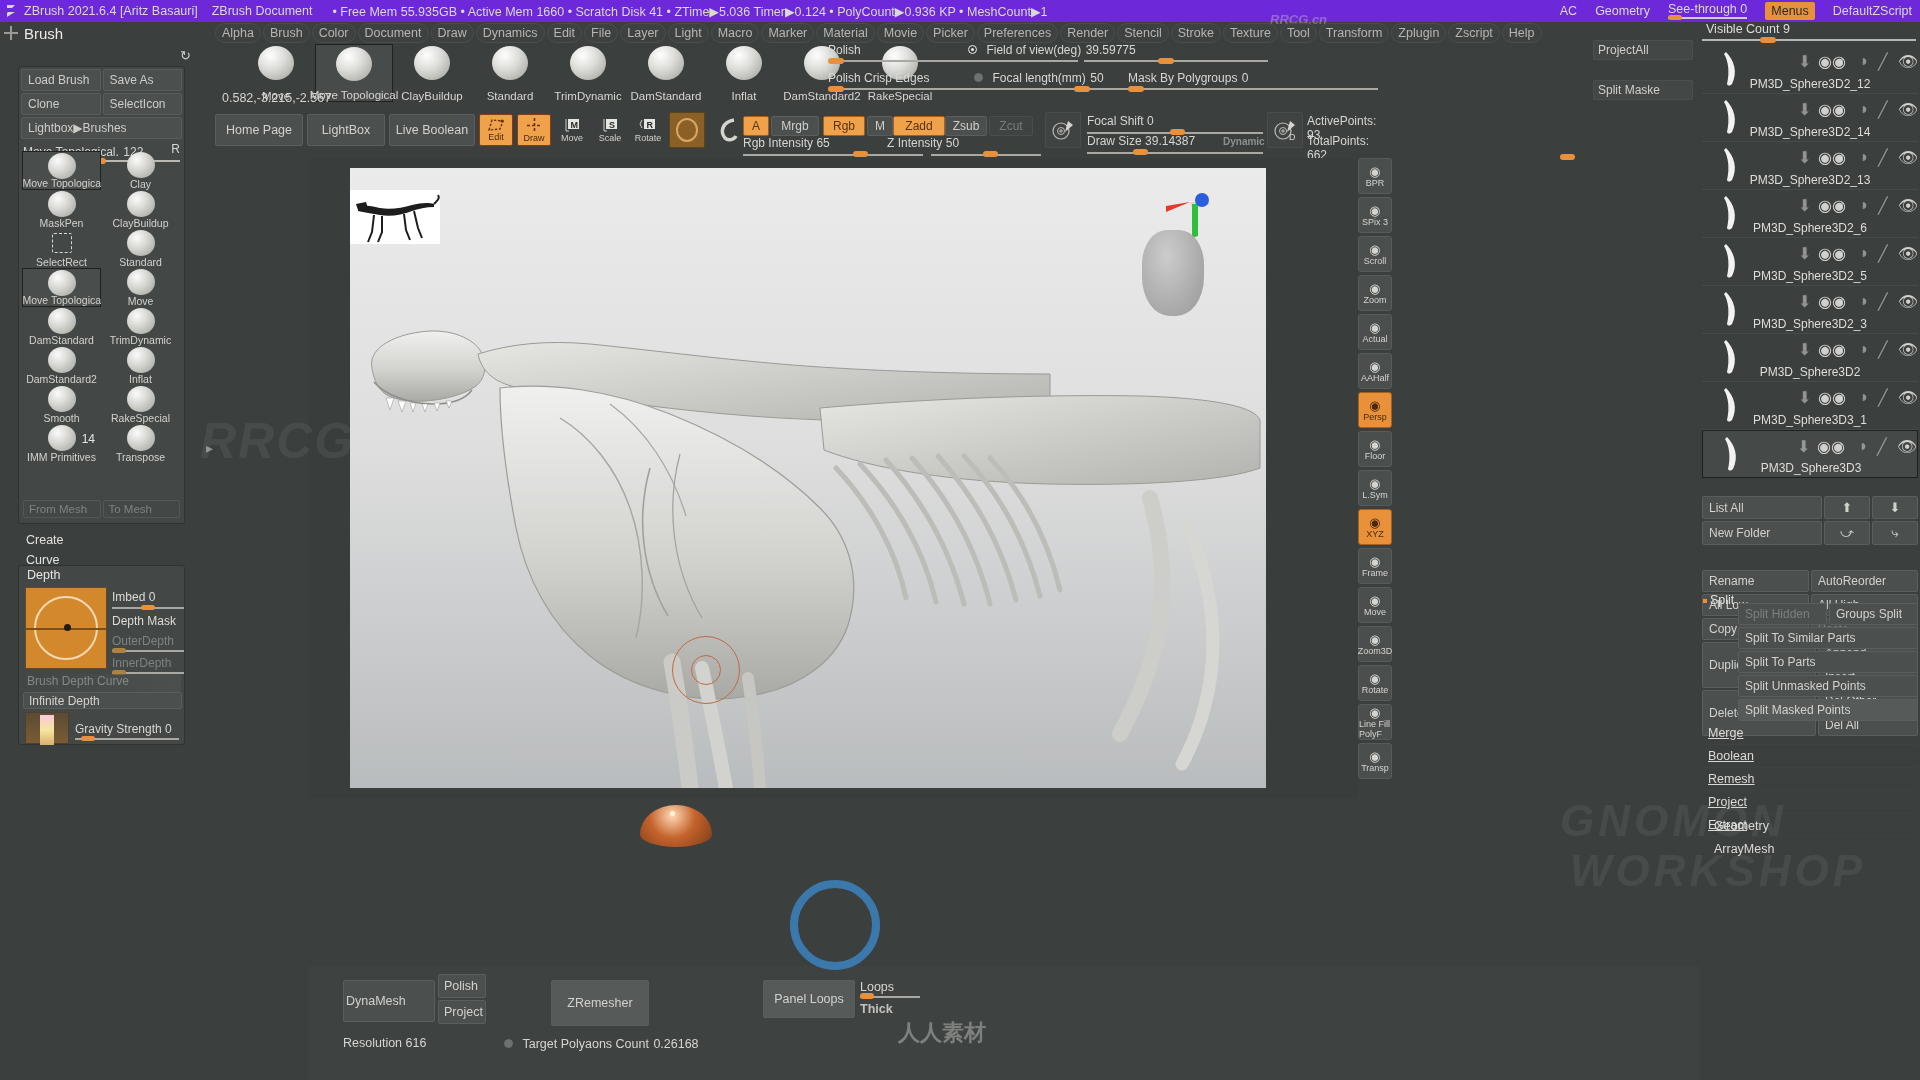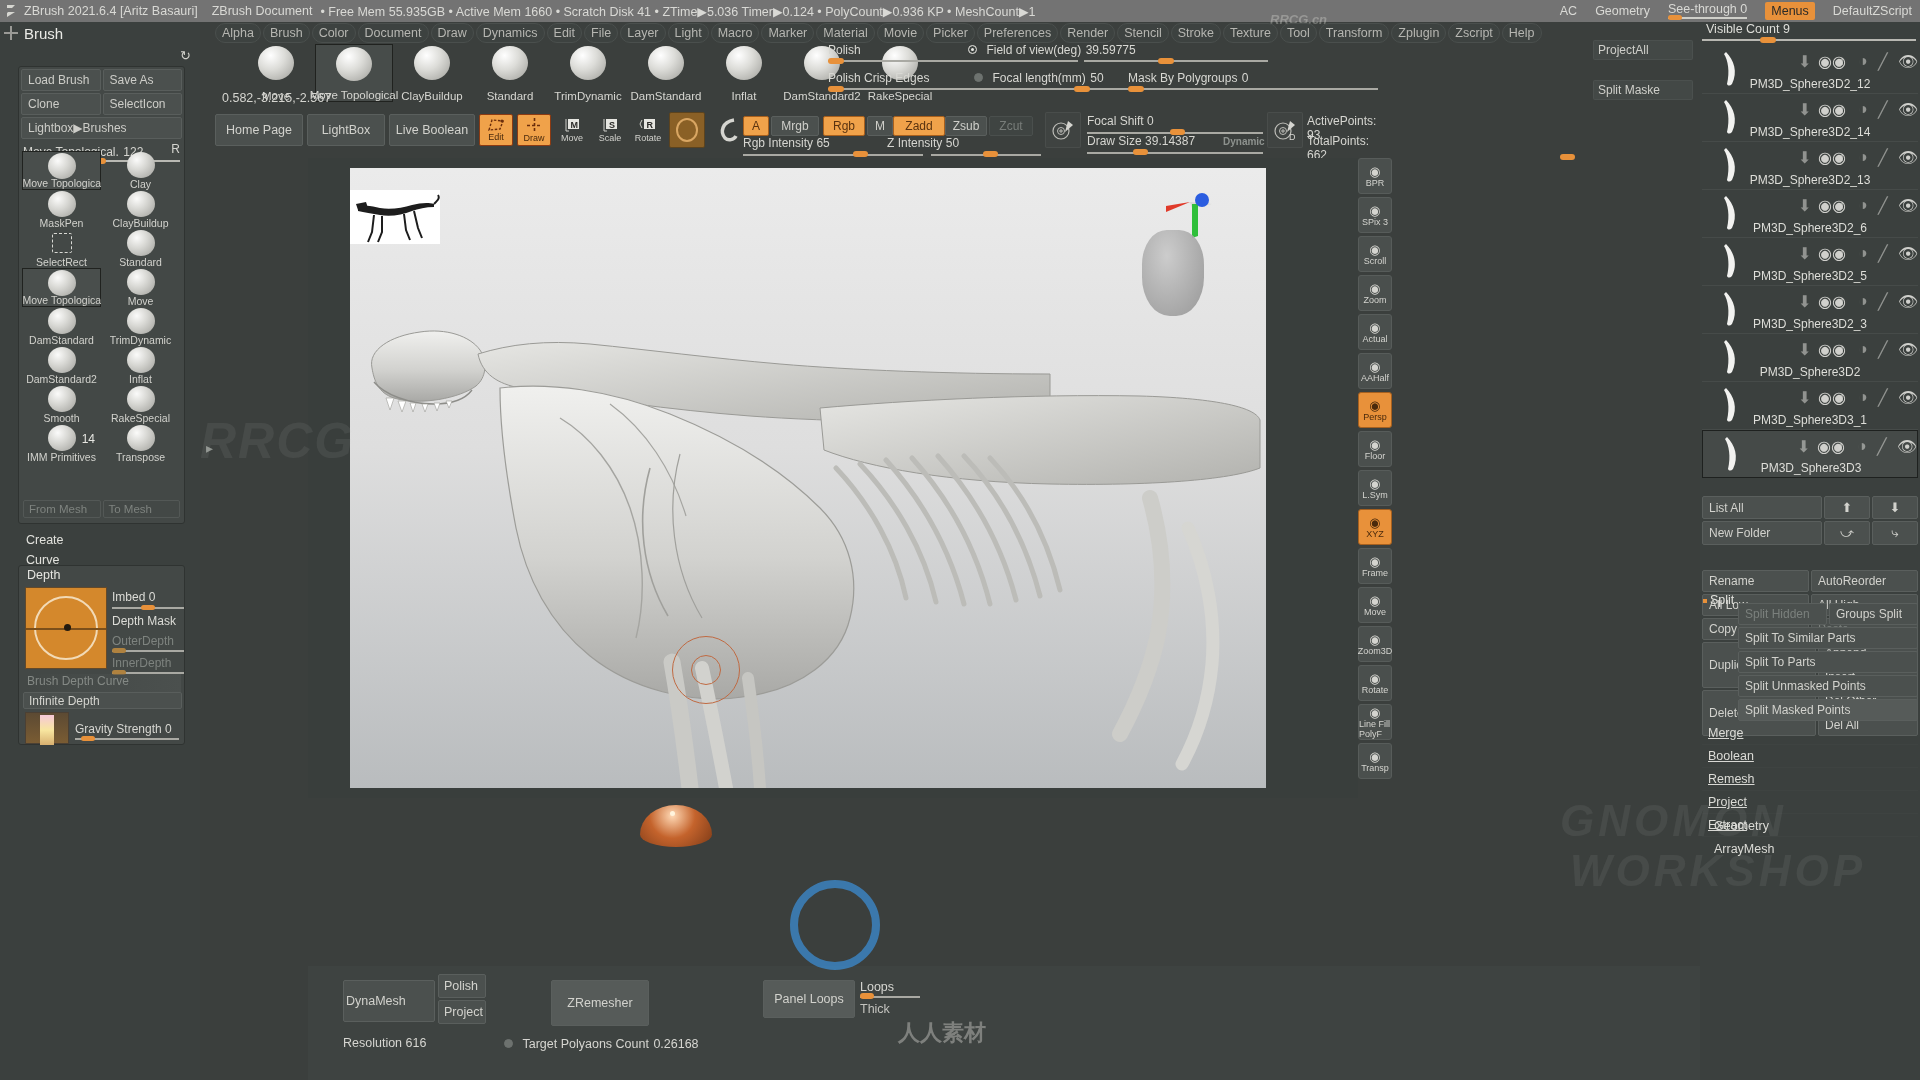--- a/index.html
+++ b/index.html
@@ -2,26 +2,26 @@
 <html><head>
 <meta charset="utf-8">
 <style>
   * { box-sizing: border-box; margin:0; padding:0; }
   html,body { width:1920px; height:1080px; overflow:hidden; background:#3b3f3d;
     font-family:"Liberation Sans", sans-serif; color:#d8d8d4; }
   .app { position:relative; width:1920px; height:1080px; }
 
   
   .titlebar { position:absolute; left:0; top:0; width:1920px; height:22px;
-    background:#737373; display:flex; align-items:center; font-size:12.5px; color:#d9d9d5; }
+    background:#6d28d9; display:flex; align-items:center; font-size:12.5px; color:#d9d9d5; }
   .tb-logo { width:22px; height:22px; display:flex; align-items:center; justify-content:center;
     color:#cfcfca; font-size:13px; }
   .tb-title { margin-left:2px; white-space:nowrap; }
   .tb-doc { margin-left:14px; white-space:nowrap; }
-  .tb-stats { margin-left:8px; white-space:nowrap; letter-spacing:0px; }
+  .tb-stats { margin-left:20px; white-space:nowrap; letter-spacing:0px; }
   .tb-right { position:absolute; right:8px; top:0; height:22px; display:flex; align-items:center; gap:18px; font-size:12.5px;}
   .tb-ac{ }
   .seethrough { position:relative; padding-bottom:4px; }
   .st-track { position:absolute; left:0; bottom:1px; width:100%; height:2px; background:#cfcfc9;}
   .st-knob { position:absolute; left:0; bottom:0px; width:14px; height:5px; background:#e8913a; border-radius:3px;}
   .menus-btn { background:#e8913a; color:#2a2a28; padding:2px 6px; border-radius:2px; font-size:12.5px; }
   .defaultz { font-size:12.5px; }
 
   
   .menustrip { position:absolute; left:215px; top:22px; width:1705px; height:22px;
@@ -1010,21 +1010,21 @@
     <div style="position:absolute;left:196px;top:68px;">
       <span class="radio off"></span>
       <span class="bbtxt" style="position:static;">Target Polyaons Count</span>
       <span class="bbtxt" style="position:static;">0.26168</span>
     </div>
 
     <div class="bb flat" style="left:455px;top:14px;width:92px;height:38px;">Panel Loops</div>
     <div class="bbtxt" style="left:552px;top:14px;">Loops</div>
     <div class="bbline" style="left:552px;top:30px;width:60px;"></div>
     <div class="bbknob" style="left:552px;top:27px;"></div>
-    <div class="bbtxt" style="left:552px;top:36px;color:#c3c3be;">Thick</div>
+    <div class="bbtxt" style="left:552px;top:36px;color:#c3c3be;font-weight:bold;">Thick</div>
   </div>
 
   <div class="matsphere">
       <div class="matdot"></div>
     </div>
 
   <div class="wm wm-rrcg">RRCG</div>
   <div class="wm-logo"></div>
   <div style="position:absolute;left:898px;top:1018px;font-size:22px;color:rgba(190,190,185,.5);font-weight:bold;">人人素材</div>
   <div class="wm wm-gnomon">GNOMON</div>

